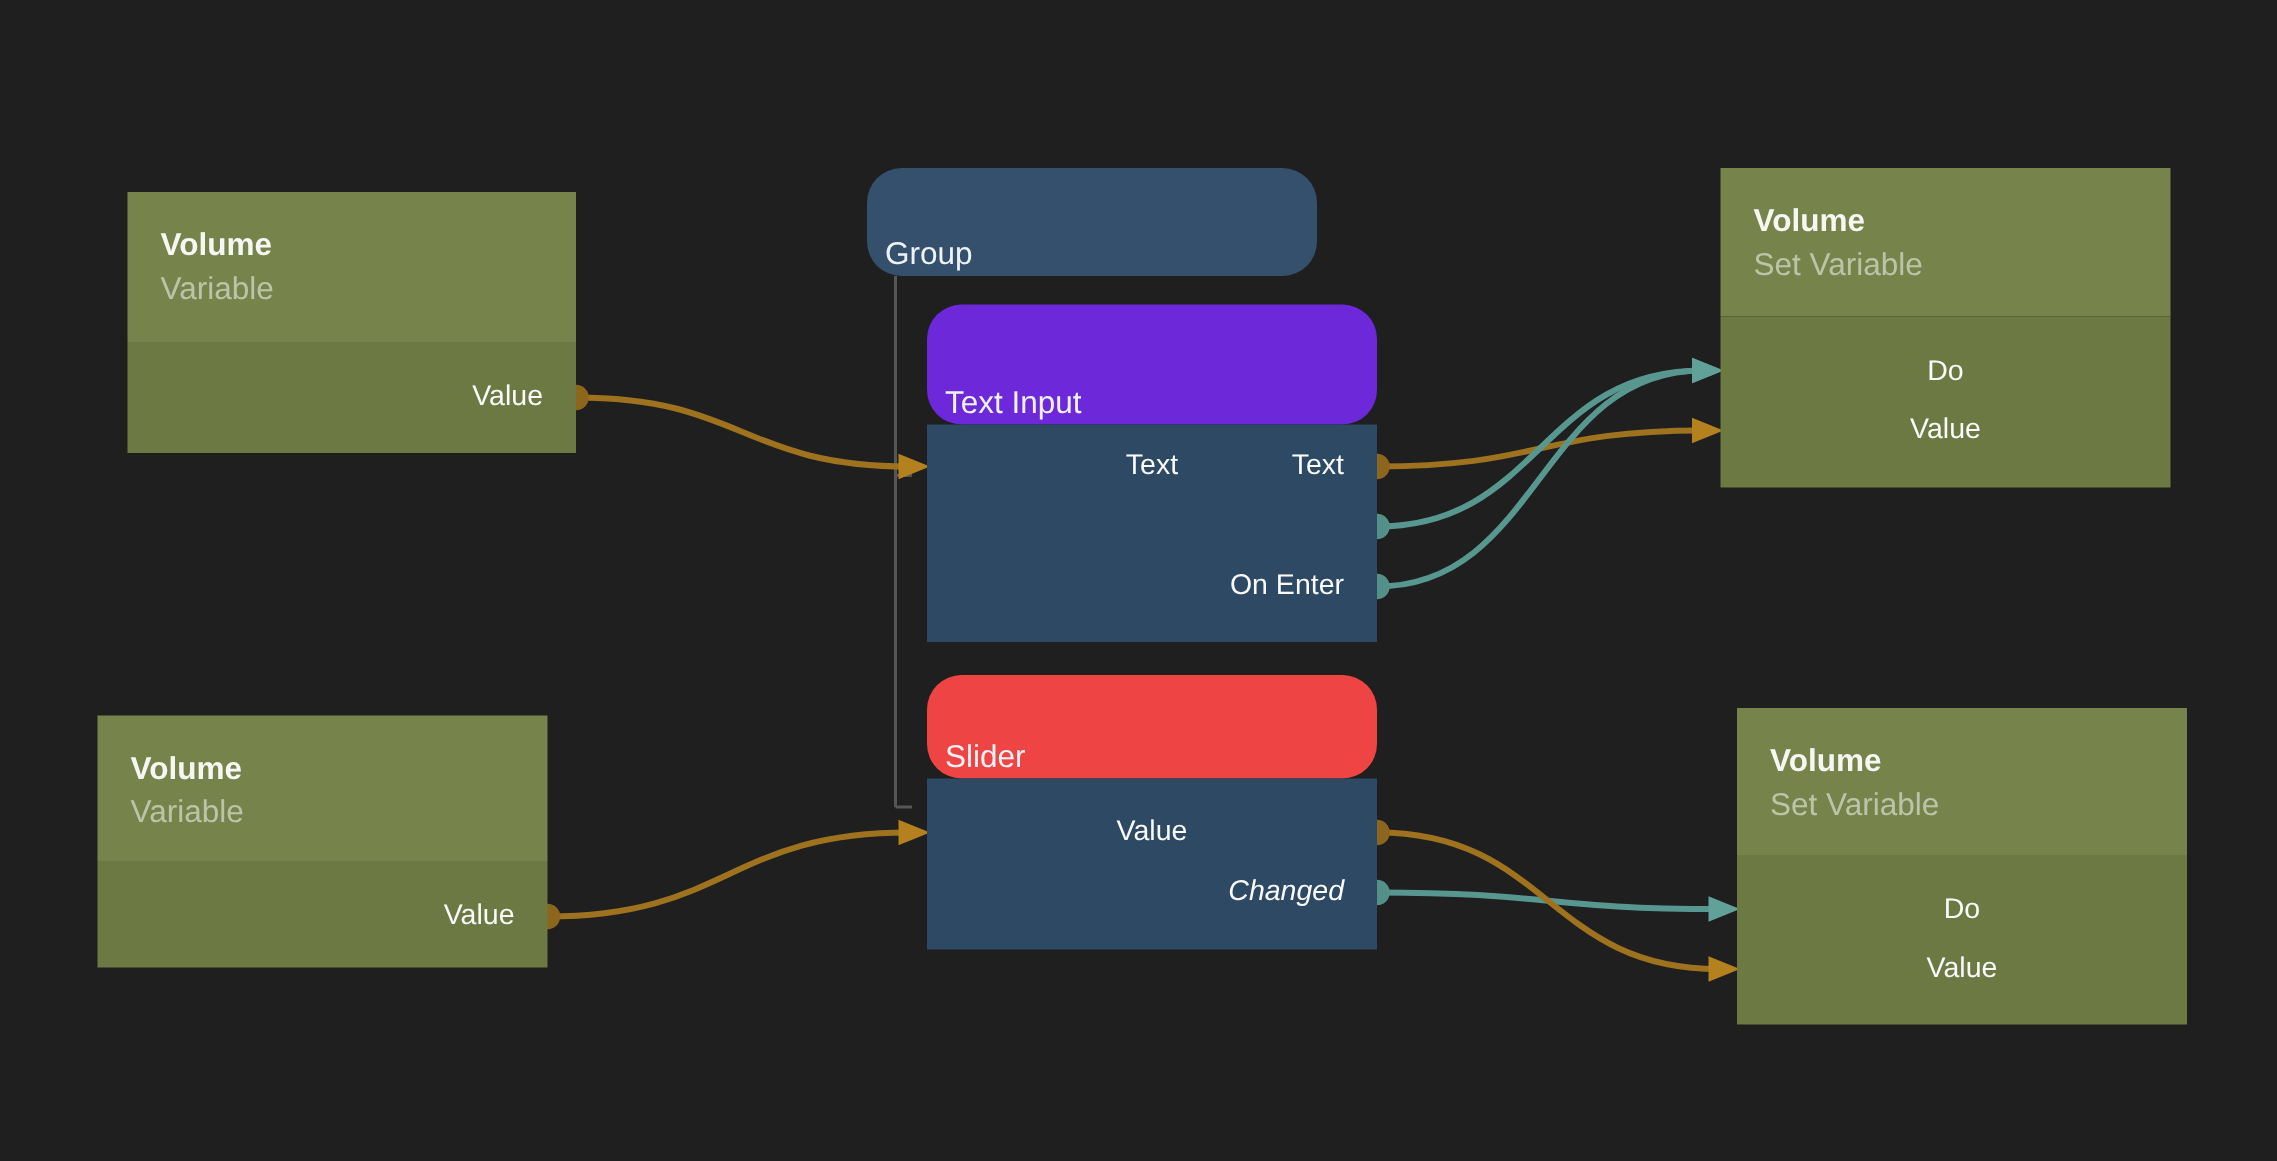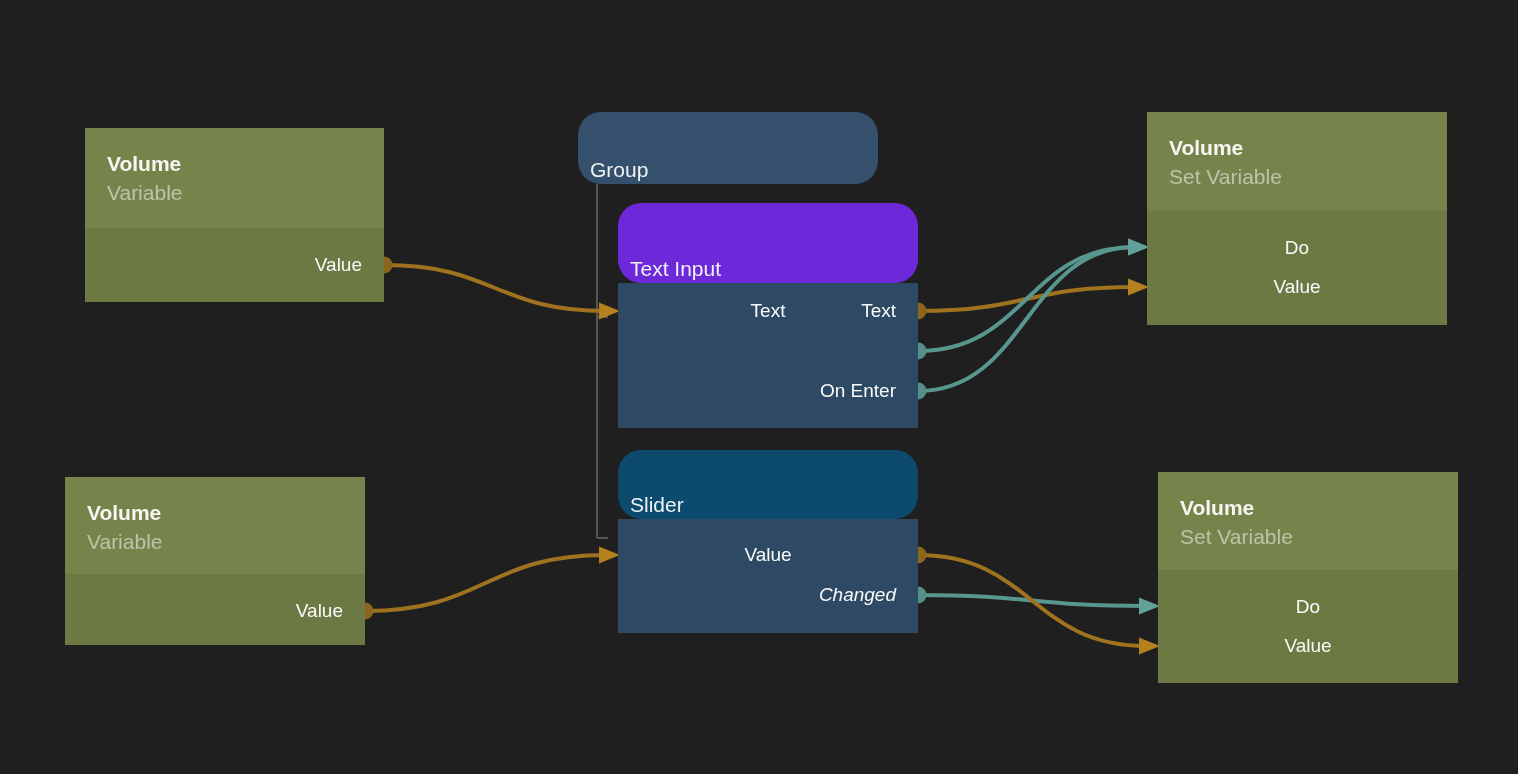--- a/index.html
+++ b/index.html
@@ -88,21 +88,21 @@
     <div class="node blue" style="left: 618px; top: 203px; width: 300px; height: 225px;">
       <div class="node-header single" style="height: 80px; background: #6d28d9;">
         <div class="node-title">Text Input</div>
       </div>
       <div class="node-body" style="top: 80px; background: rgb(45, 73, 99);"></div>
       <div class="port in" style="top: 94px;">Text</div>
       <div class="port out" style="top: 94px;">Text</div>
       <div class="port out" style="top: 134px; margin-top: 40px;">On Enter</div>
     </div>
     <div class="node blue" style="left: 618px; top: 450px; width: 300px; height: 183px;">
-      <div class="node-header single" style="height: 69px; background: #0c4a6e;">
+      <div class="node-header single" style="height: 69px; background: #ef4444;">
         <div class="node-title">Slider</div>
       </div>
       <div class="node-body" style="top: 69px; background: rgb(45, 73, 99);"></div>
       <div class="port in" style="top: 91px;">Value</div>
       <div class="port out" style="top: 91px;"></div>
       <div class="port out" style="top: 131px; font-style: italic;">Changed</div>
     </div>
     <div class="node green" style="left: 1147px; top: 112px; width: 300px; height: 213px;">
       <div class="node-header" style="height: 99px; background: rgb(118, 131, 74);">
         <div class="node-title">Volume</div>

